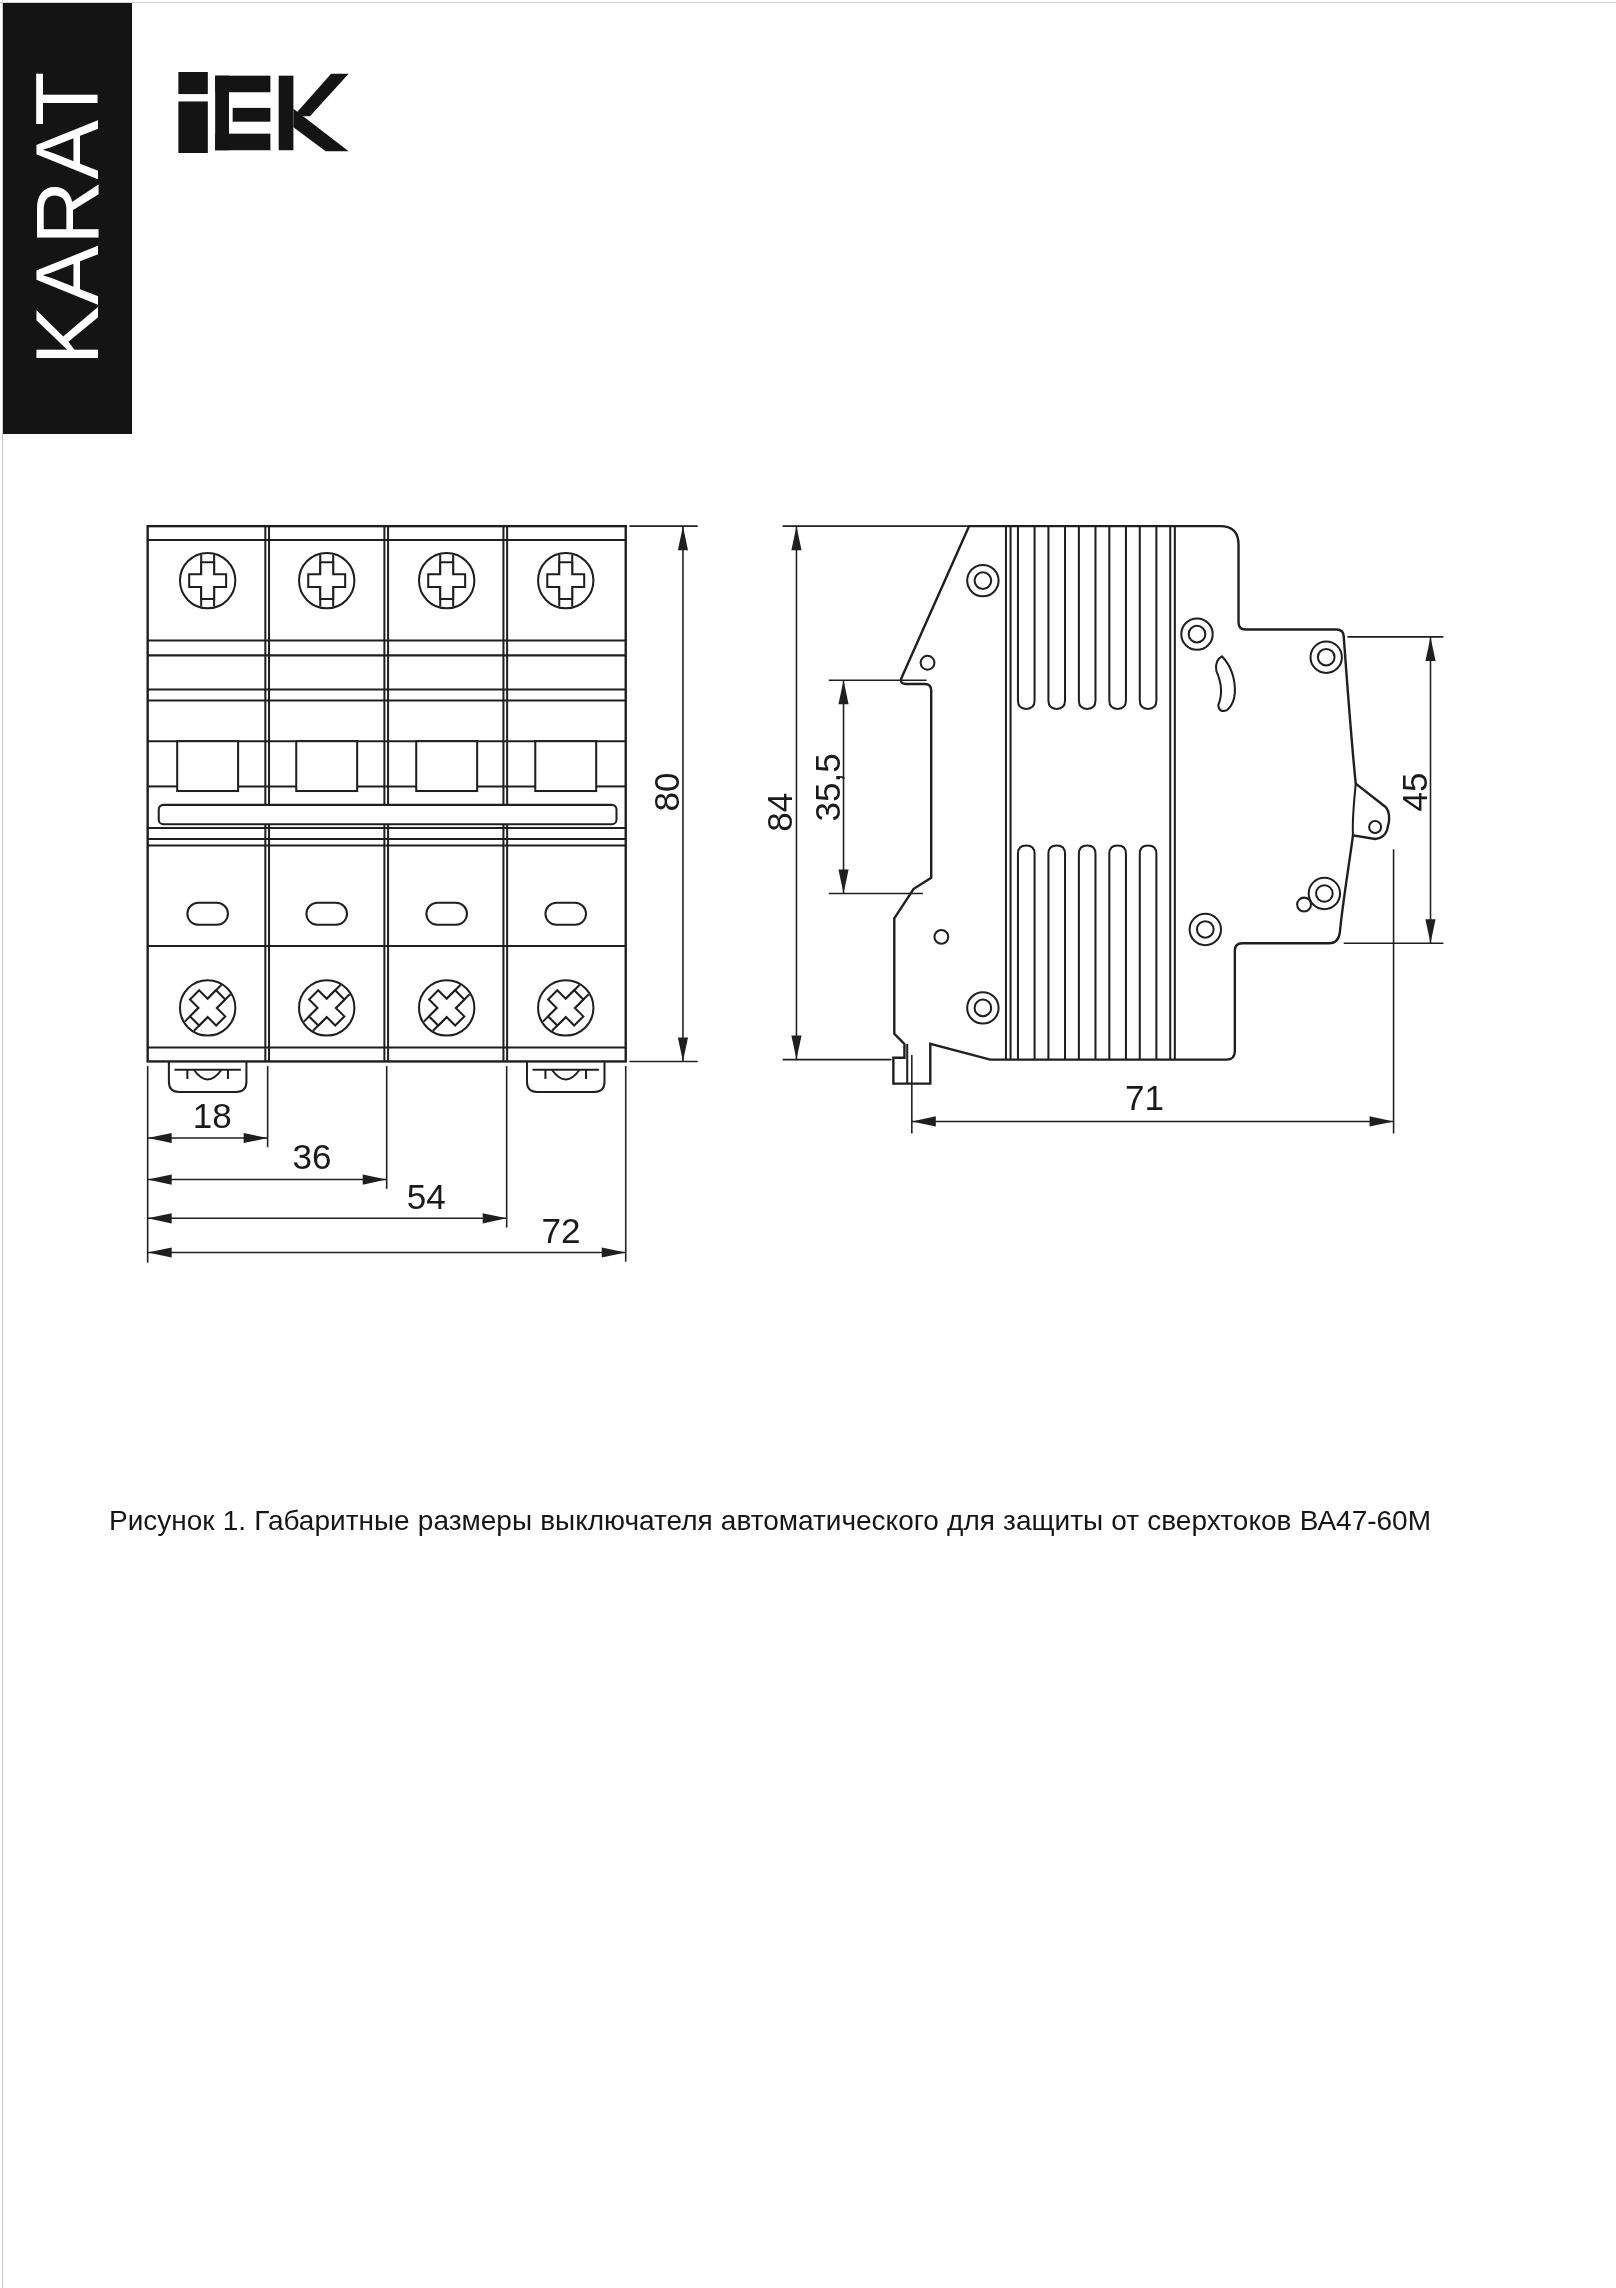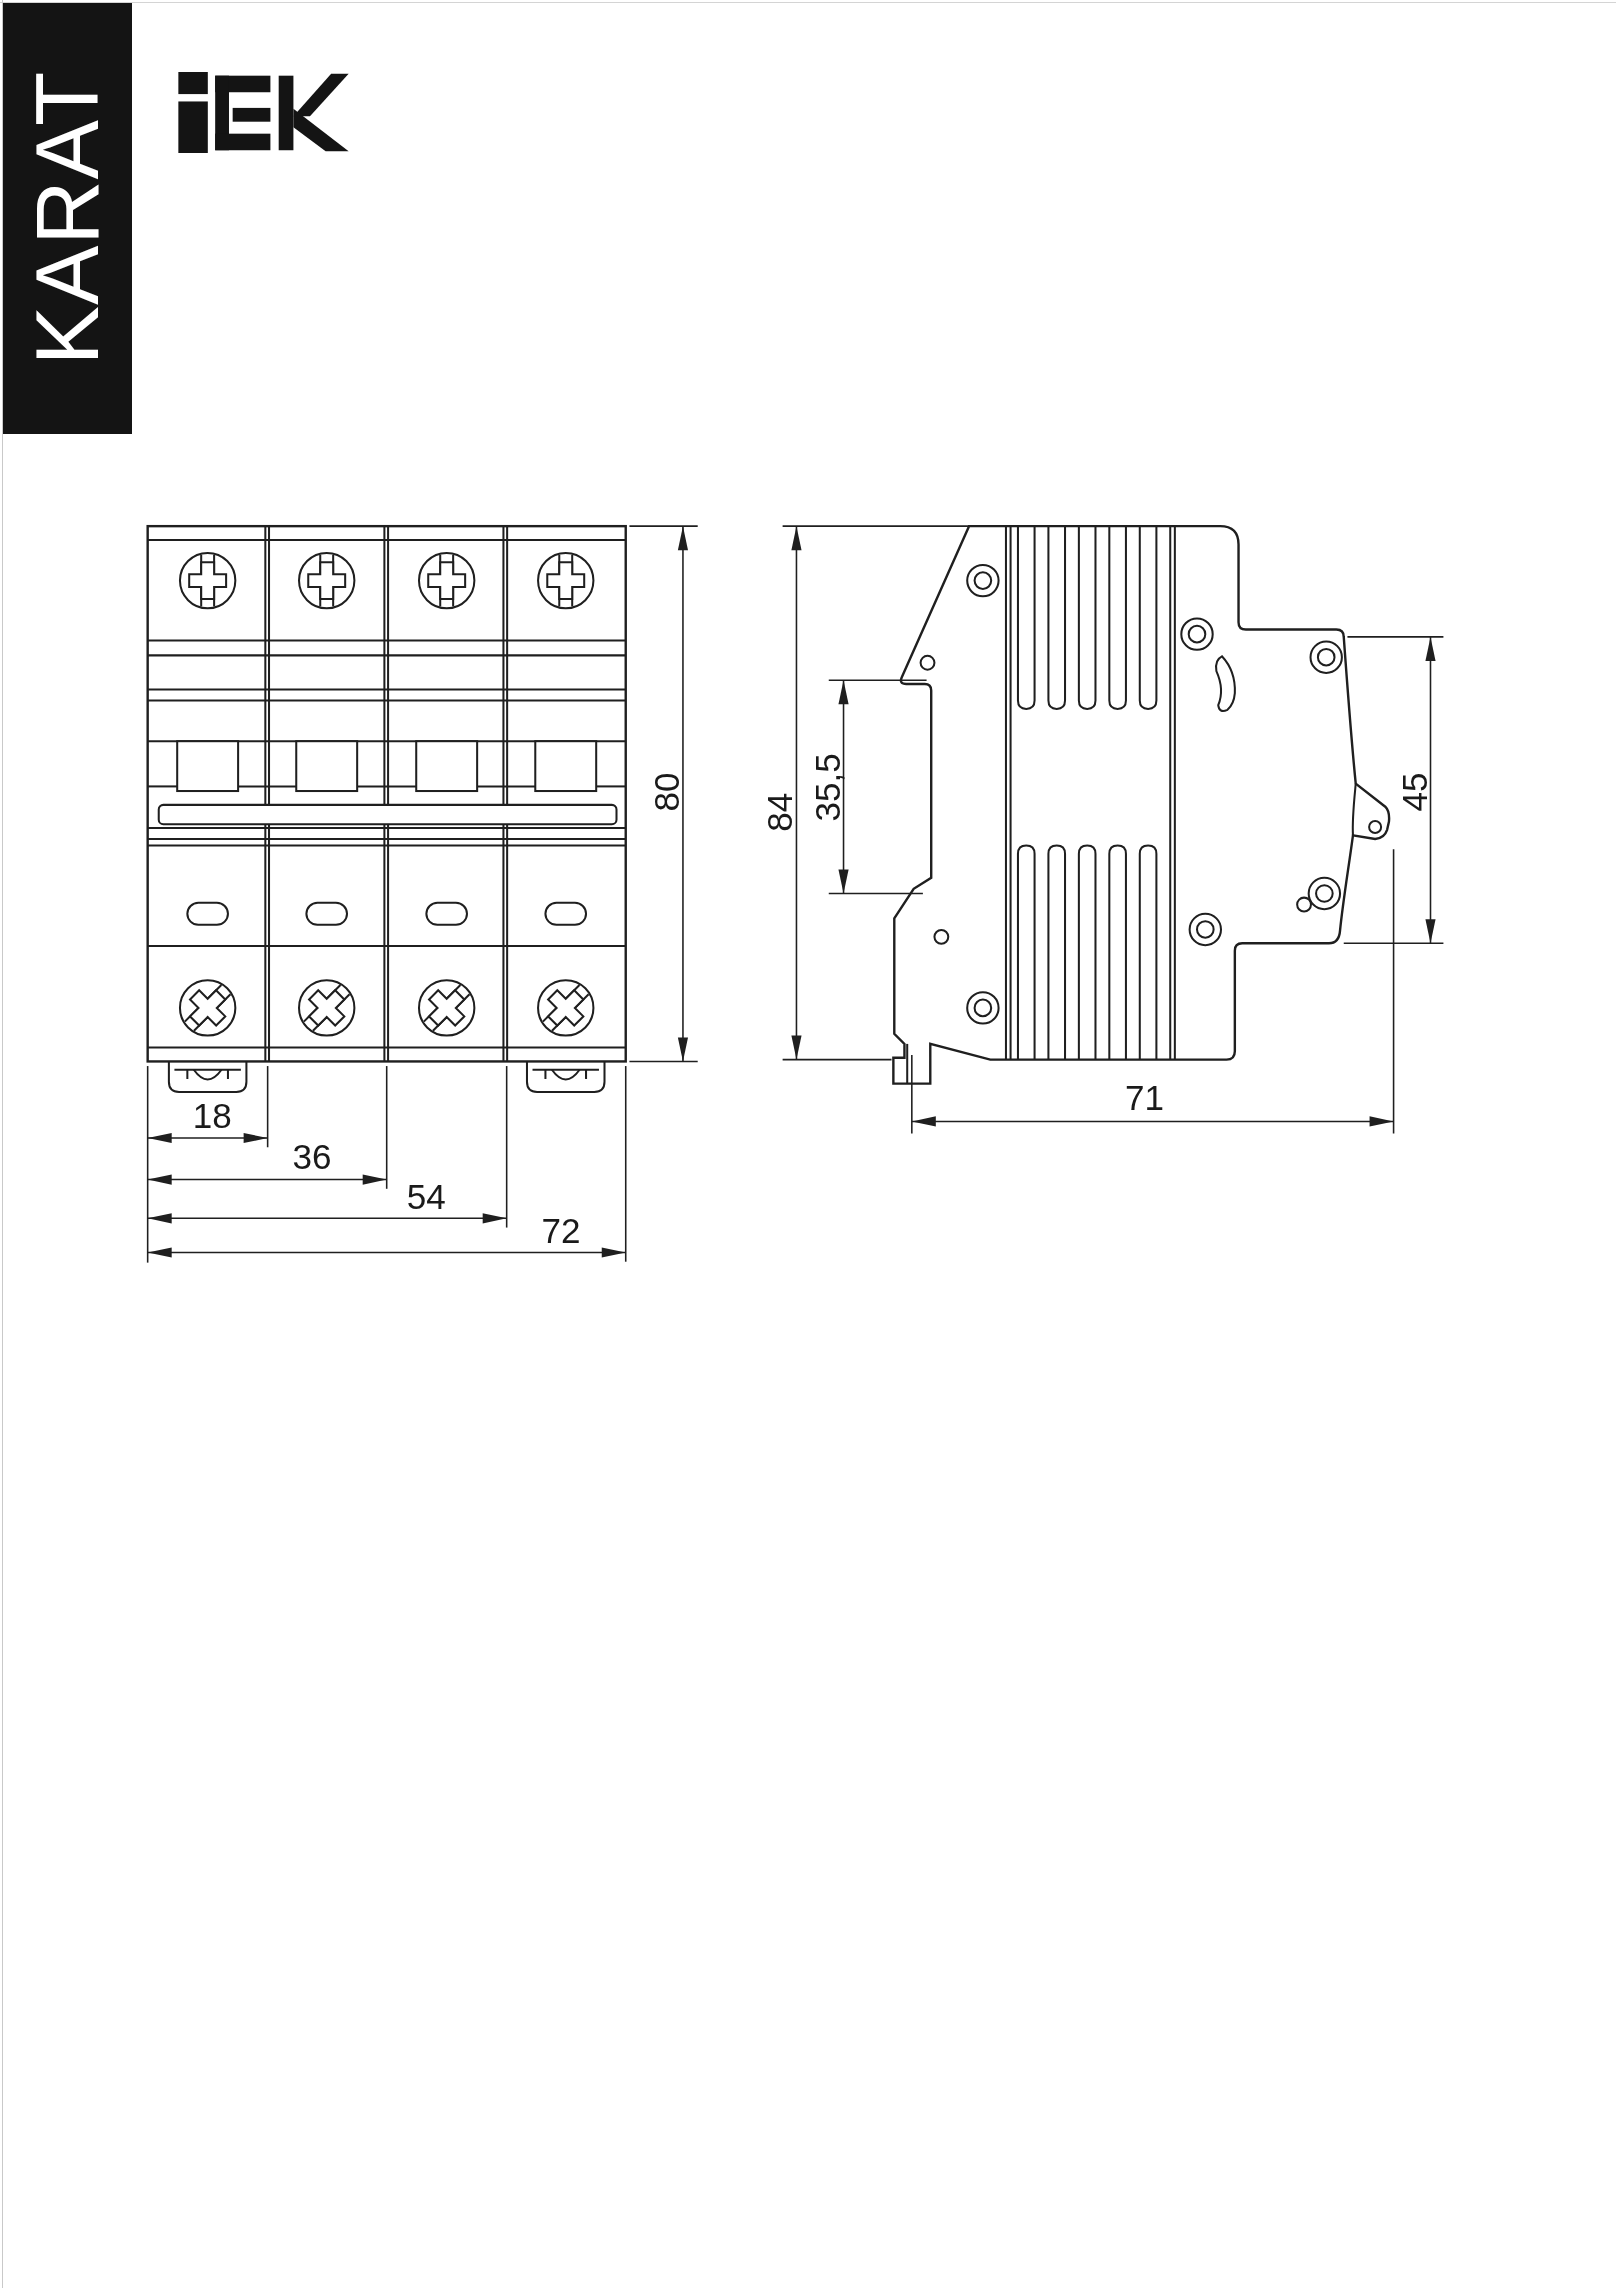--- a/index.html
+++ b/index.html
@@ -313,14 +313,15 @@
       <text class="dimtxt" x="462" y="1310" text-anchor="middle">54</text>
       <text class="dimtxt" x="608" y="1347" text-anchor="middle">72</text>
       <text class="dimtxt" x="736" y="858" text-anchor="middle" transform="rotate(-90 736 858)">80</text>
       <text class="dimtxt" x="858" y="880" text-anchor="middle" transform="rotate(-90 858 880)">84</text>
       <text class="dimtxt" x="910" y="853" text-anchor="middle" transform="rotate(-90 910 853)">35,5</text>
       <text class="dimtxt" x="1546" y="858" text-anchor="middle" transform="rotate(-90 1546 858)">45</text>
       <text class="dimtxt" x="1240" y="1203" text-anchor="middle">71</text>
     </g>
   </svg>
 
+  <div class="caption">Рисунок 1. Габаритные размеры выключателя автоматического для защиты от сверхтоков ВА47-60М</div>
 </div>
 
 
 </body></html>

